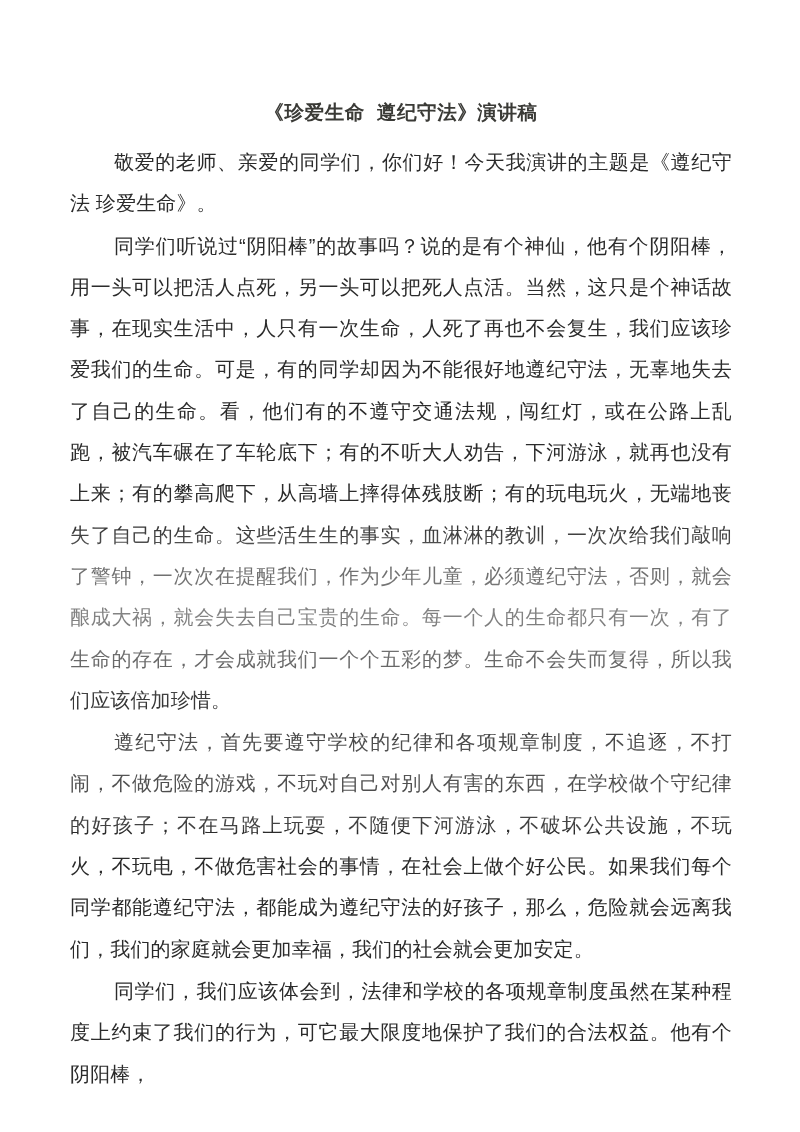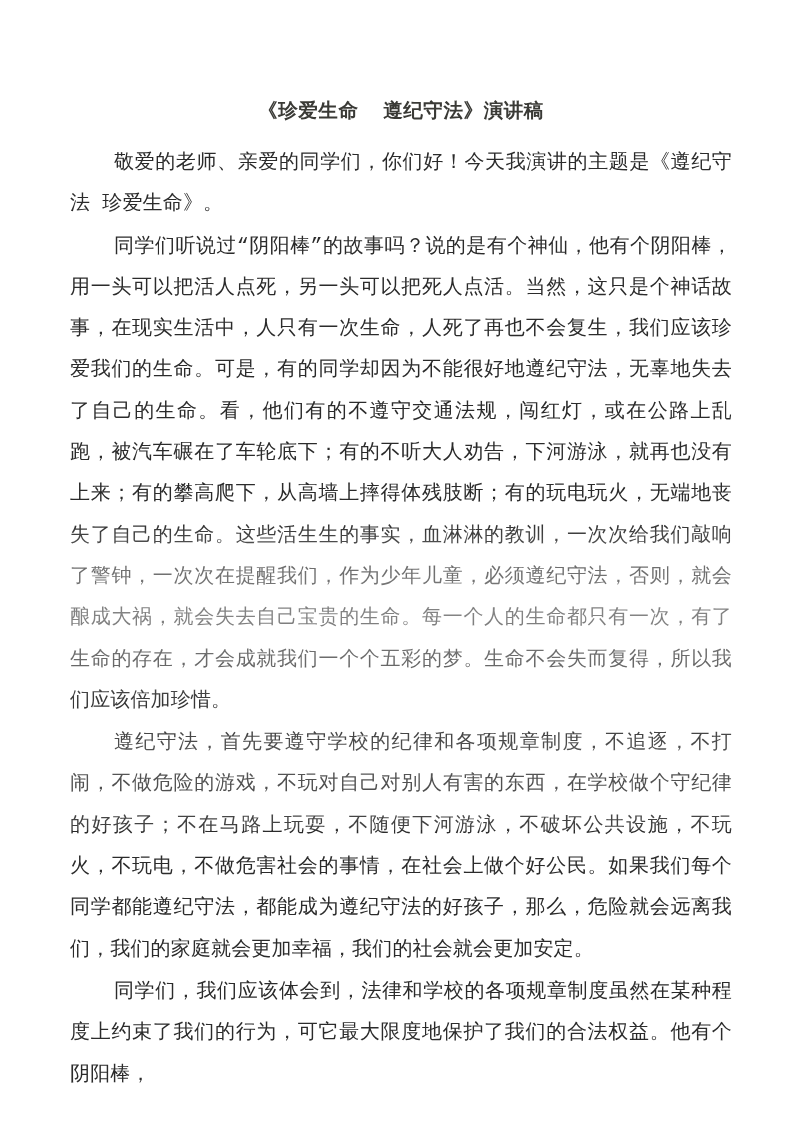--- a/index.html
+++ b/index.html
@@ -6,21 +6,21 @@
     margin: 0;
     padding: 0;
     background: #ffffff;
   }
   #page {
     position: relative;
     width: 800px;
     height: 1132px;
     background: #ffffff;
     overflow: hidden;
-    font-family: Liberation Mono, monospace;
+    font-family: Liberation Sans, sans-serif;
   }
   #doc-body {
     position: absolute;
     left: 70px;
     top: 0;
     width: 662px;
   }
   .doc-title {
     font-size: 19.5px;
     line-height: 30px;

